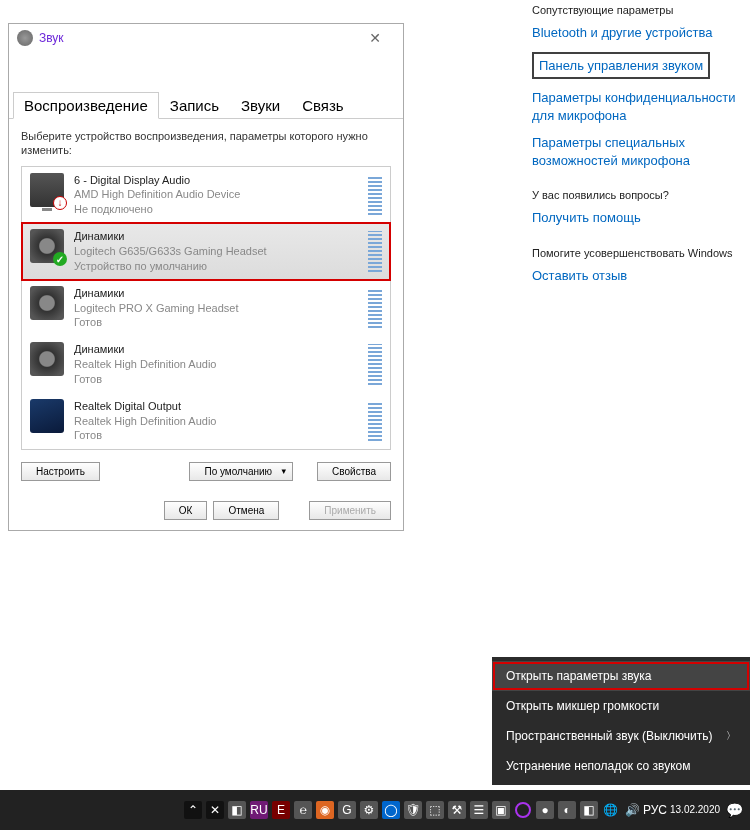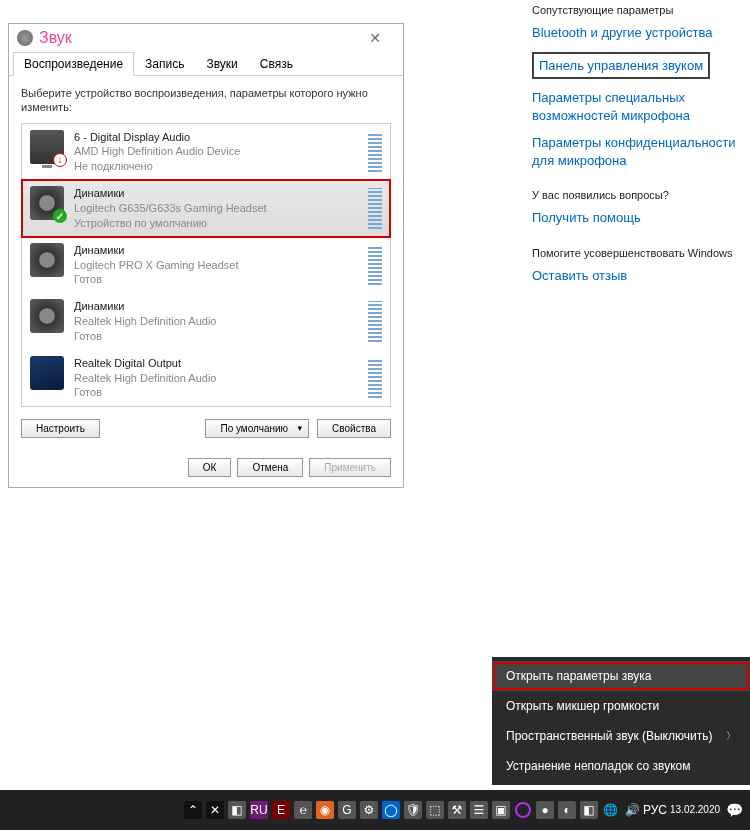--- a/index.html
+++ b/index.html
@@ -2,24 +2,24 @@
 <html><head>
 <meta charset="utf-8">
 <style>
 * { box-sizing: border-box; margin: 0; padding: 0; font-family: 'Segoe UI', Tahoma, sans-serif; }
 body { width: 750px; height: 830px; background: #fff; position: relative; overflow: hidden; }
 
 
 .dialog { position: absolute; left: 8px; top: 23px; width: 396px; background: #fff; border: 1px solid #aaa; }
 .titlebar { height: 28px; display: flex; align-items: center; padding: 0 8px; }
 .titlebar .icon { width: 16px; height: 16px; border-radius: 50%; background: radial-gradient(#999,#666); margin-right: 6px; }
-.titlebar .title { font-size: 16px; color: #ec4899; flex: 1; }
+.titlebar .title { font-size: 12px; color: #6d28d9; flex: 1; }
 .titlebar .close { width: 40px; text-align: center; font-size: 14px; color: #666; cursor: pointer; }
 .tabs { display: flex; border-bottom: 1px solid #ccc; padding: 0 4px; background: #fff; }
-.tab { font-size: 12px; padding: 4px 10px; border: 1px solid transparent; margin-bottom: -1px; cursor: pointer; }
+.tab { font-size: 15px; padding: 4px 10px; border: 1px solid transparent; margin-bottom: -1px; cursor: pointer; margin-top: 40px; }
 .tab.active { border: 1px solid #ccc; border-bottom: 1px solid #fff; background: #fff; }
 .tab-body { padding: 10px 12px; }
 .instruction { font-size: 11px; color: #333; margin-bottom: 8px; line-height: 1.3; }
 .device-list { border: 1px solid #ccc; background: #fff; }
 .device { display: flex; align-items: flex-start; padding: 6px 8px; gap: 10px; position: relative; }
 .device.selected { background: linear-gradient(#e8e8e8,#dcdcdc); }
 .device.highlighted { outline: 2px solid #d40000; outline-offset: -1px; }
 .dev-icon { width: 34px; height: 34px; background: #ccc; border-radius: 3px; position: relative; flex-shrink: 0; }
 .dev-icon.monitor { background: linear-gradient(#555,#333); border-radius: 2px; }
 .dev-icon.monitor::after { content:''; position:absolute; bottom:-4px; left:12px; width:10px; height:3px; background:#888; }
@@ -27,26 +27,26 @@
 .dev-icon.output { background: linear-gradient(160deg,#1a3a6a,#0a1a3a); border-radius: 3px; }
 .dev-icon .badge { position: absolute; bottom: -3px; right: -3px; width: 14px; height: 14px; border-radius: 50%; background: #fff; display:flex; align-items:center; justify-content:center; font-size:10px; font-weight:bold; }
 .badge.down { color: #c00; border: 1px solid #c00; }
 .badge.check { background: #2a2; color: #fff; }
 .dev-text { flex: 1; font-size: 11px; line-height: 1.35; }
 .dev-text .t1 { color: #222; }
 .dev-text .t2 { color: #888; }
 .dev-text .t3 { color: #888; }
 .level { width: 14px; align-self: stretch; background: repeating-linear-gradient(to top, #7aa7d8 0 2px, transparent 2px 4px); margin: 2px 0; }
 .dlg-buttons { display: flex; justify-content: space-between; margin-top: 12px; align-items: center; }
-.dlg-buttons .right { display:flex; gap:8px; }
+.dlg-buttons .right { display:flex; gap:24px; }
 .btn { font-size: 10px; padding: 3px 14px; border: 1px solid #999; background: linear-gradient(#fefefe,#e8e8e8); cursor: pointer; }
 .btn.drop { padding-right: 20px; position: relative; }
 .btn.drop::after { content: '▾'; position: absolute; right: 6px; top: 3px; font-size: 9px; }
 .dlg-footer { display: flex; justify-content: flex-end; gap: 6px; padding: 10px 12px; }
-.btn.disabled { color: #aaa; }
+.btn.disabled { color: #aaa; margin-left: 24px; }
 
 
 .rightcol { position: absolute; left: 532px; top: 4px; width: 210px; font-size: 13px; }
 .rightcol .heading { color: #222; margin-bottom: 8px; margin-top: 20px; font-size: 11px; }
 .rightcol .heading:first-child { margin-top: 0; }
 .rightcol .link { color: #0067c0; margin-bottom: 10px; cursor: pointer; line-height: 1.35; }
 .rightcol .link.boxed { border: 2px solid #404040; padding: 3px 5px; display: inline-block; }
 
 
 .ctx { position: absolute; right: 0; bottom: 45px; width: 258px; background: #2b2b2b; padding: 4px 0; }
@@ -155,22 +155,22 @@
     <button class="btn">ОК</button>
     <button class="btn">Отмена</button>
     <button class="btn disabled">Применить</button>
   </div>
 </div>
 
 <div class="rightcol">
   <div class="heading">Сопутствующие параметры</div>
   <div class="link">Bluetooth и другие устройства</div>
   <div class="link boxed">Панель управления звуком</div>
+  <div class="link">Параметры конфиденциальности для микрофона</div>
   <div class="link">Параметры специальных возможностей микрофона</div>
-  <div class="link">Параметры конфиденциальности для микрофона</div>
   <div class="heading">У вас появились вопросы?</div>
   <div class="link">Получить помощь</div>
   <div class="heading">Помогите усовершенствовать Windows</div>
   <div class="link">Оставить отзыв</div>
 </div>
 
 <div class="ctx">
   <div class="ctx-item hover boxed">
       <span>Открыть параметры звука</span>
     </div>

